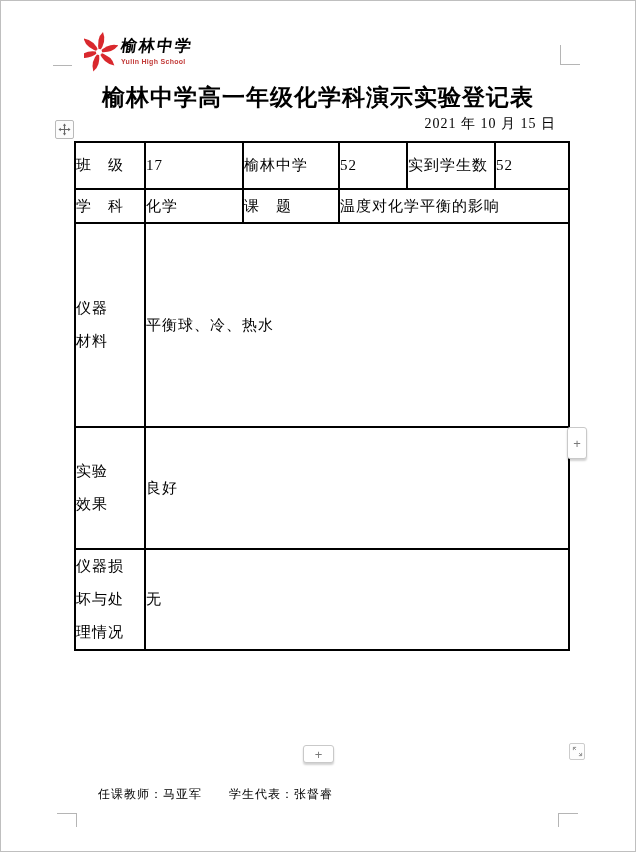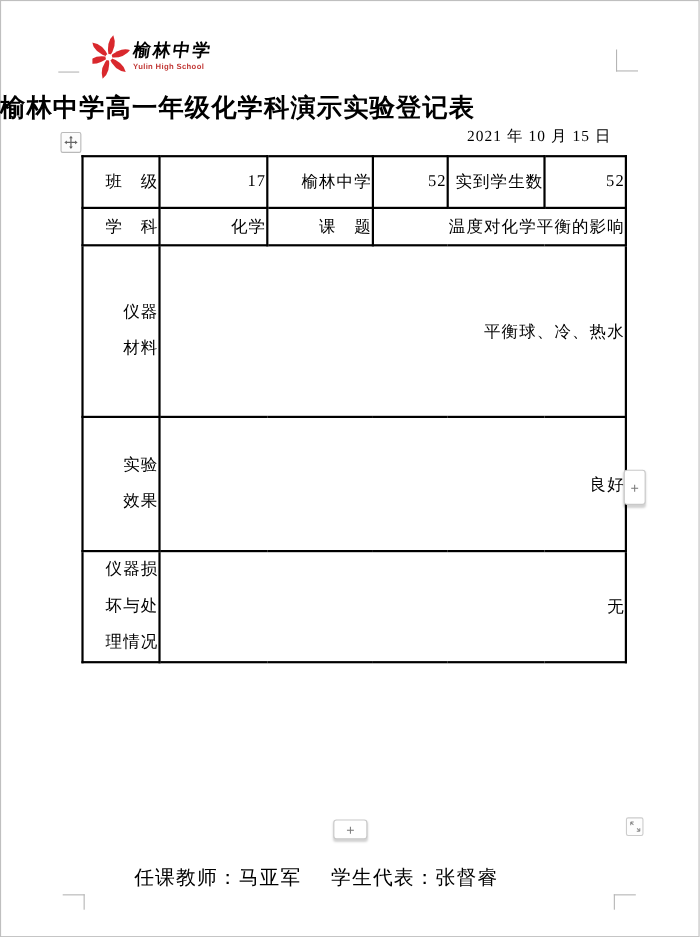--- a/index.html
+++ b/index.html
@@ -11,28 +11,28 @@
     border:1px solid #bfbfbf;pointer-events:none;}
   
   .logo{position:absolute;left:84px;top:30px;display:flex;align-items:flex-start;}
   .logo-mark{width:34px;height:44px;}
   .logo-text{margin-left:3px;margin-top:6px;}
   .logo-cn{font-size:16px;font-weight:bold;letter-spacing:2px;transform:skewX(-8deg);
     font-family:"Liberation Serif", serif;}
   .logo-en{font-size:7px;font-weight:bold;color:#c23a38;margin-top:1px;letter-spacing:0.3px;
     font-family:"Liberation Sans", sans-serif;}
   
-  .title{position:absolute;top:82px;left:0;width:636px;text-align:left;
+  .title{position:absolute;top:82px;left:0;width:636px;text-align:center;
     font-size:23px;font-weight:bold;letter-spacing:1px;
     font-family:Liberation Mono, monospace;}
   .date{position:absolute;top:115px;right:80px;font-size:14px;letter-spacing:1px;}
   
   table.form{position:absolute;left:74px;top:141px;border-collapse:collapse;
     table-layout:fixed;}
-  table.form td{border:2px solid #000;text-align:right;vertical-align:middle;
+  table.form td{border:2px solid #000;text-align:left;vertical-align:middle;
     font-size:15px;padding:0;letter-spacing:1px;}
   .ml{white-space:pre-line;line-height:33px;display:inline-block;}
   td.v3{padding-bottom:28px;}
   
   .move-handle{position:absolute;left:55px;top:120px;width:19px;height:19px;
     border:1px solid #b9b9b9;background:#fcfcfc;border-radius:2px;
     display:flex;align-items:center;justify-content:center;box-sizing:border-box;}
   .plus-btn{position:absolute;border:1px solid #c9c9c9;background:#ffffff;
     border-radius:3px;color:#7a7a7a;display:flex;align-items:center;justify-content:center;
     font-family:"Liberation Sans", sans-serif;font-size:13px;box-sizing:border-box;
@@ -46,21 +46,21 @@
   .crop{position:absolute;box-sizing:border-box;}
   .crop-tl{left:53px;top:65px;width:19px;height:1px;border-top:1px solid #b5b5b5;}
   .crop-tr{left:560px;top:45px;width:20px;height:20px;
     border-left:1px solid #b5b5b5;border-bottom:1px solid #b5b5b5;}
   .crop-bl{left:57px;top:813px;width:20px;height:14px;
     border-top:1px solid #b5b5b5;border-right:1px solid #b5b5b5;}
   .crop-br{left:558px;top:813px;width:20px;height:14px;
     border-top:1px solid #b5b5b5;border-left:1px solid #b5b5b5;}
   
   .footer{position:absolute;top:786px;left:98px;display:flex;gap:27px;
-    font-size:18px;letter-spacing:1px;white-space:nowrap;margin-left:24px;}
+    font-size:12px;letter-spacing:1px;white-space:nowrap;}
 </style>
 </head>
 <body>
 
 <div class="page-border"></div>
 
 <div class="crop crop-tl"></div>
 <div class="crop crop-tr"></div>
 <div class="crop crop-bl"></div>
 <div class="crop crop-br"></div>
@@ -110,21 +110,21 @@
     <td>52</td>
     <td>实到学生数</td>
     <td>52</td>
   </tr>
   <tr style="height:34px">
     <td>学　科</td>
     <td>化学</td>
     <td>课　题</td>
     <td colspan="3">温度对化学平衡的影响</td>
   </tr>
-  <tr style="height:156px">
+  <tr style="height:204px">
     <td><span class="ml">仪器
 材料</span></td>
     <td colspan="5" class="v3">平衡球、冷、热水</td>
   </tr>
   <tr style="height:122px">
     <td><span class="ml">实验
 效果</span></td>
     <td colspan="5">良好</td>
   </tr>
   <tr style="height:100px">

